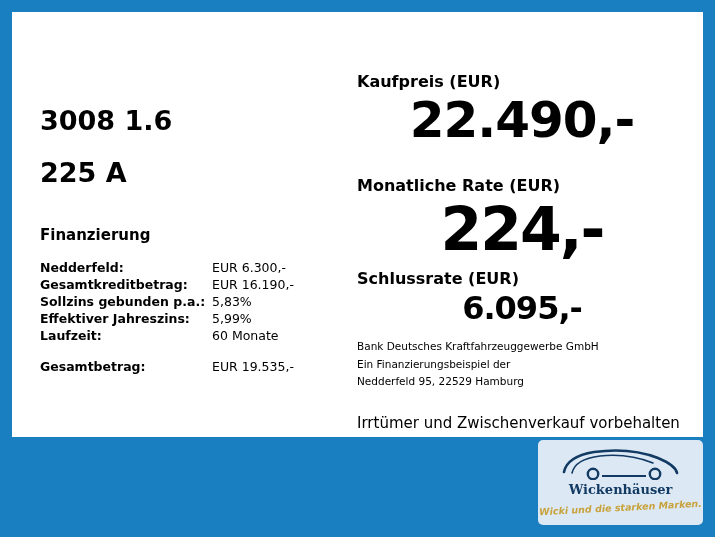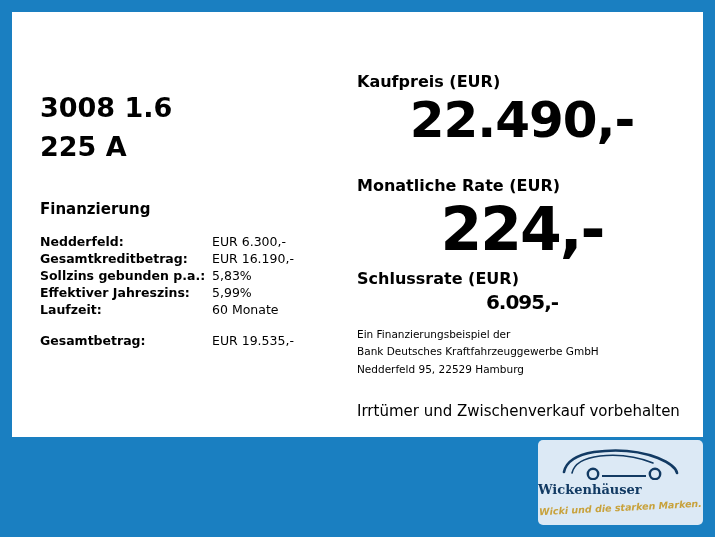--- a/index.html
+++ b/index.html
@@ -33,20 +33,21 @@
     left: 28px;
     top: 76px;
     width: 300px;
   }
   .model-line {
     font-size: 27px;
     font-weight: bold;
     color: #000;
     line-height: 1.45;
     letter-spacing: 0px;
+    margin-top: 13px;
   }
   #fin-heading {
     margin-top: 34px;
     font-size: 15px;
     font-weight: bold;
     color: #000;
   }
   #fin-table {
     margin-top: 16px;
     border-collapse: collapse;
@@ -93,21 +94,21 @@
     margin-bottom: 30px;
   }
   #price-rate {
     font-size: 60px;
     letter-spacing: -2px;
     margin-bottom: 8px;
   }
   #label-rate { margin-top: 0px; }
   #label-schluss { margin-top: 6px; }
   #price-schluss {
-    font-size: 20px;
+    font-size: 32px;
     margin-bottom: 14px;
   }
   .fineprint {
     font-size: 10.5px;
     color: #000;
     line-height: 1.65;
   }
   #disclaimer {
     margin-top: 24px;
     font-size: 15px;
@@ -129,20 +130,21 @@
     left: 22px;
     top: 6px;
     width: 120px;
     height: 34px;
   }
   #logo-name {
     position: absolute;
     left: 0;
     top: 42px;
     width: 100%;
+    text-align: center;
     font-size: 13px;
     font-weight: bold;
     color: #123a63;
     font-family: "DejaVu Serif", "Liberation Serif", serif;
   }
   #logo-slogan {
     position: absolute;
     left: 0;
     top: 62px;
     width: 100%;
@@ -207,22 +209,22 @@
       <div class="r-label">Kaufpreis (EUR)</div>
       <div class="big-price" id="price-kauf">22.490,-</div>
 
       <div class="r-label" id="label-rate">Monatliche Rate (EUR)</div>
       <div class="big-price" id="price-rate">224,-</div>
 
       <div class="r-label" id="label-schluss">Schlussrate (EUR)</div>
       <div class="big-price" id="price-schluss">6.095,-</div>
 
       <div class="fineprint">
+        <div>Bank Deutsches Kraftfahrzeuggewerbe GmbH</div>
         <div>Ein Finanzierungsbeispiel der</div>
-        <div>Bank Deutsches Kraftfahrzeuggewerbe GmbH</div>
         <div>Nedderfeld 95, 22529 Hamburg</div>
       </div>
 
       <div id="disclaimer">Irrtümer und Zwischenverkauf vorbehalten</div>
     </div>
 
   </div>
 
   <div id="logo-box">
     <svg id="logo-car" viewBox="0 0 120 34">

